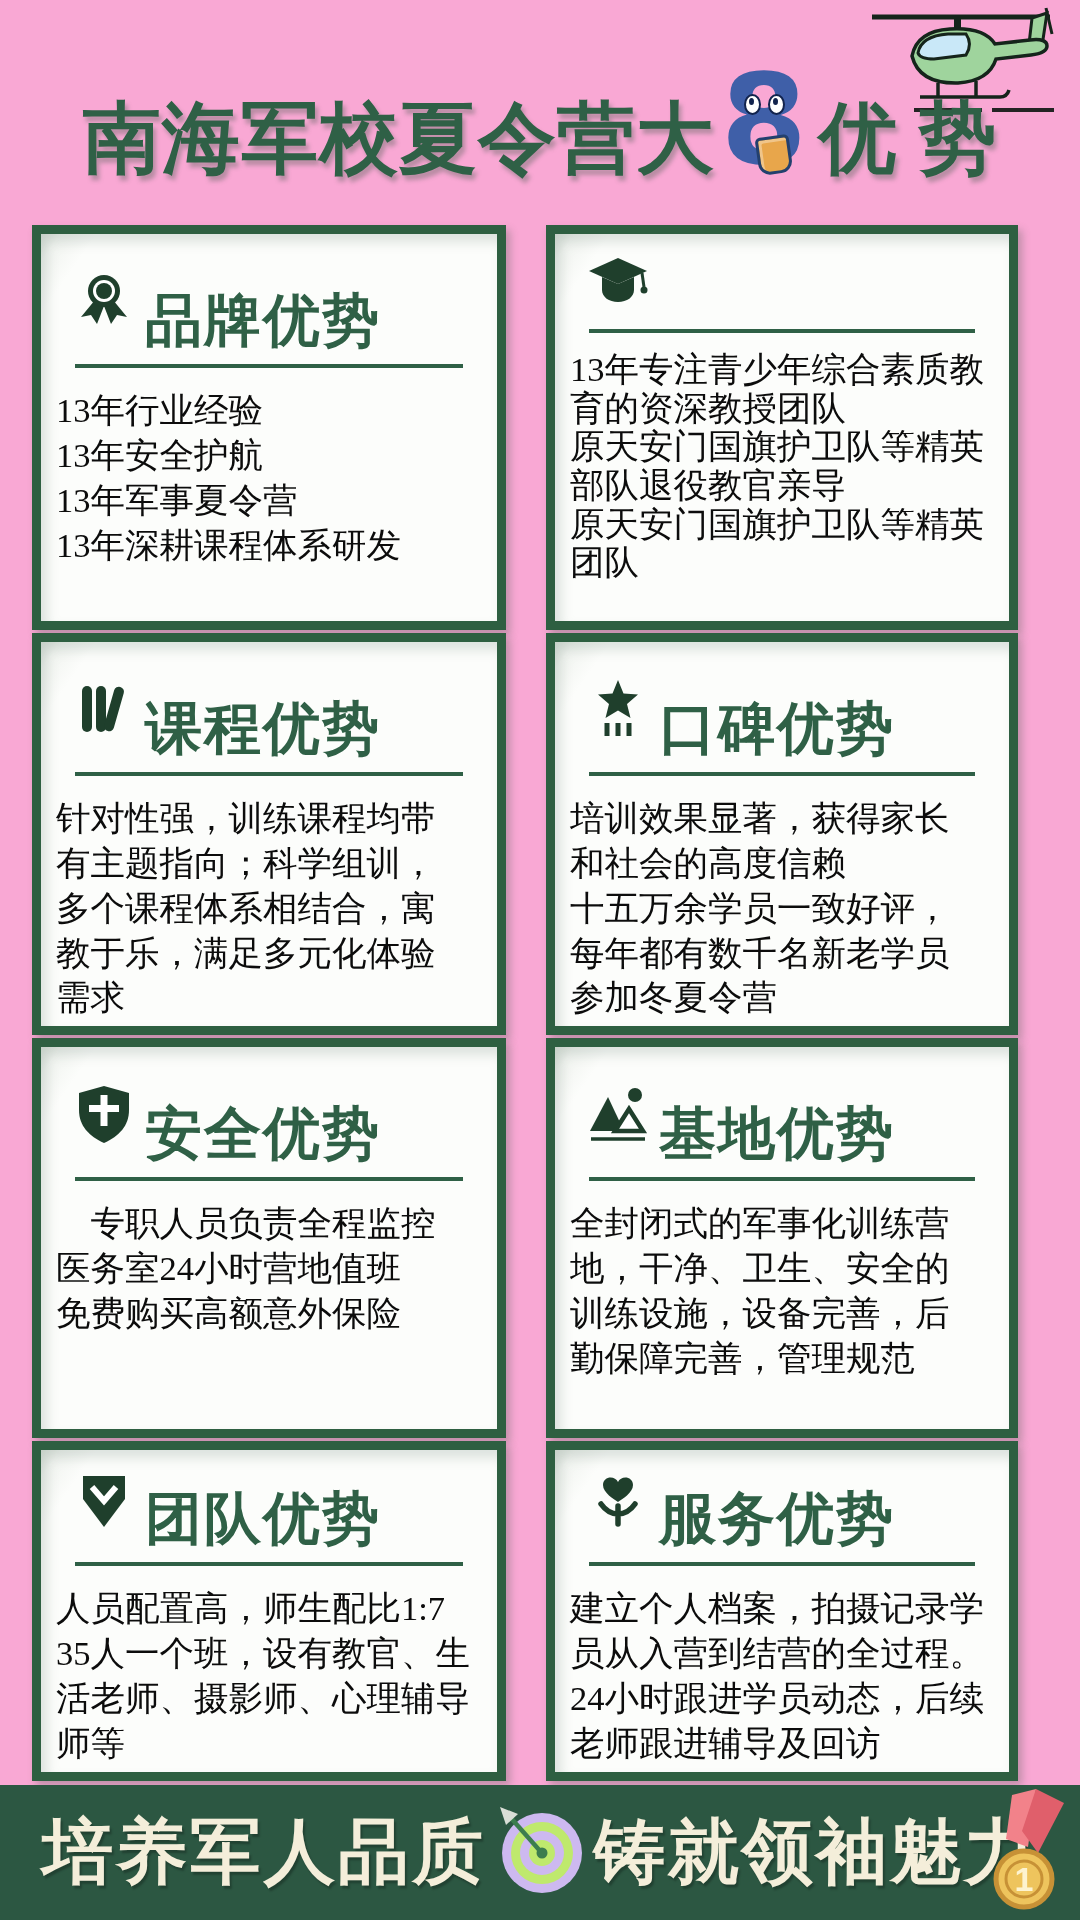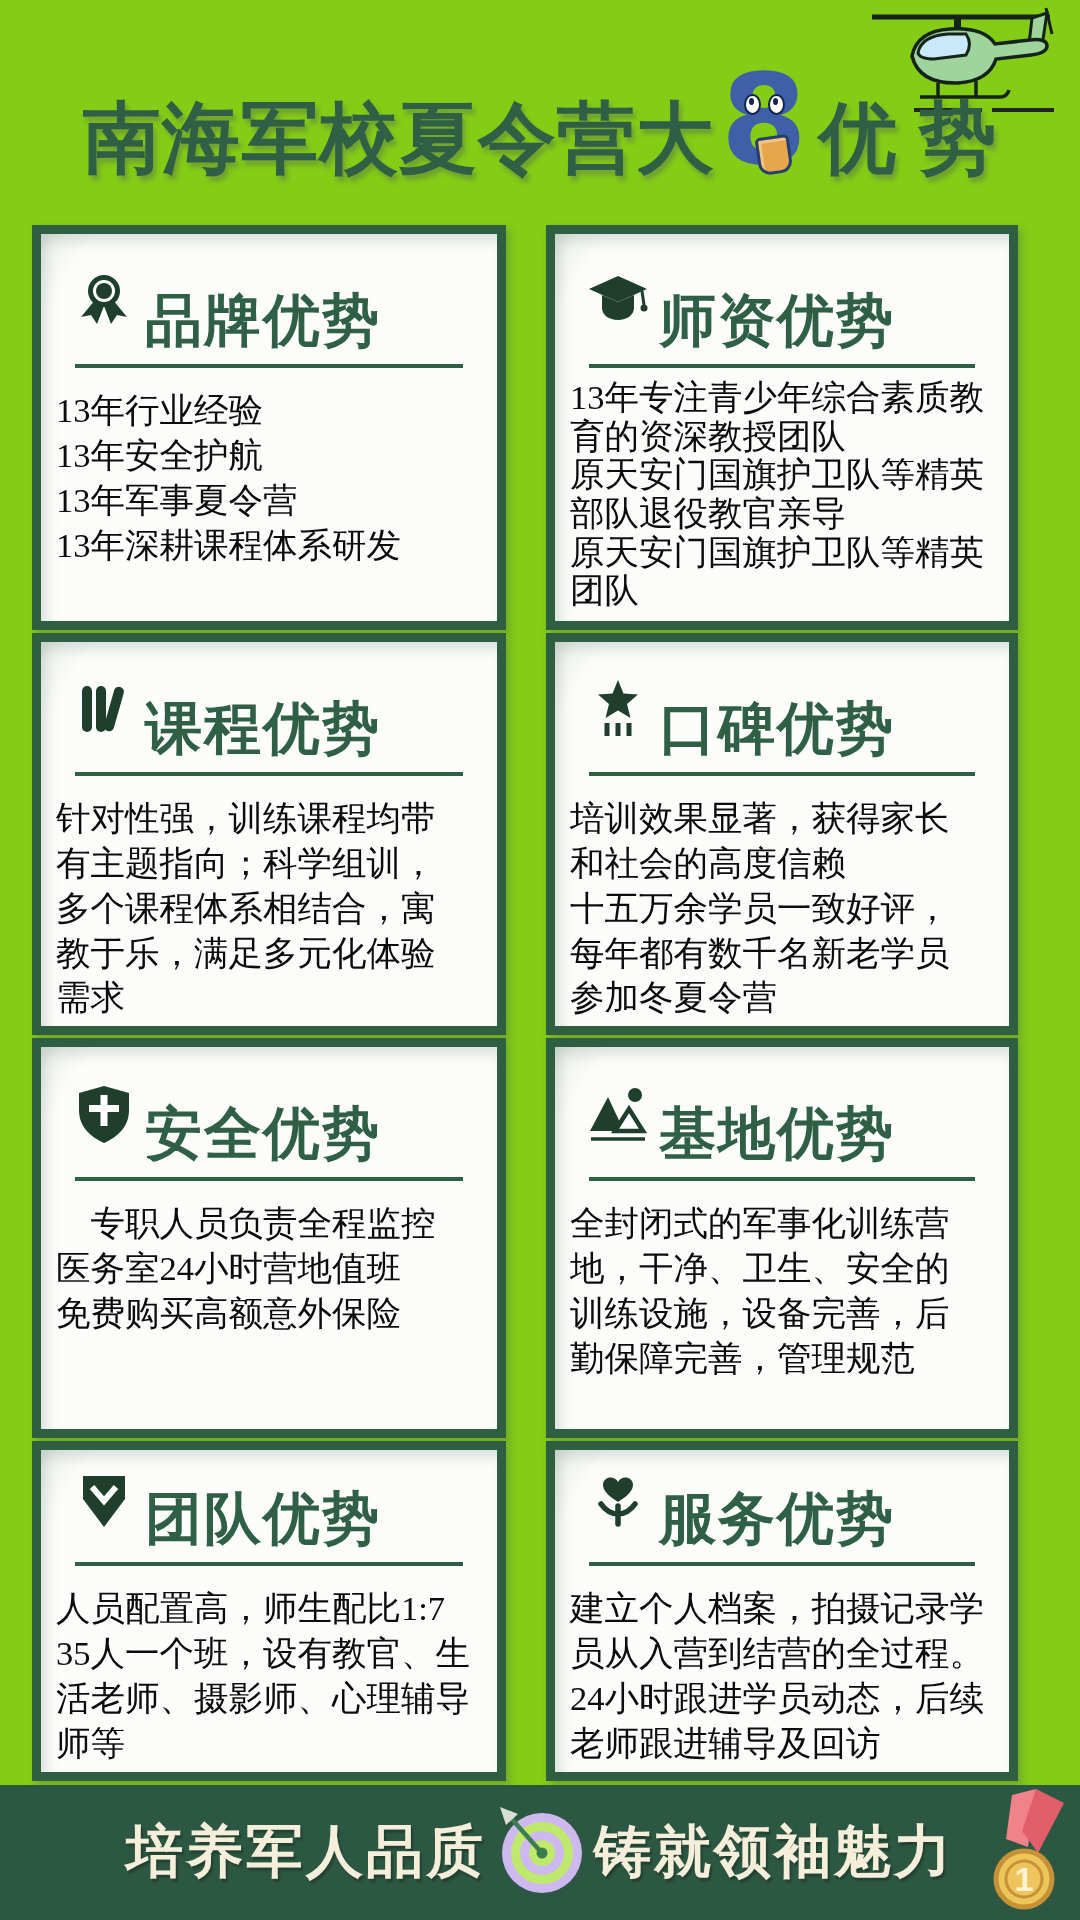--- a/index.html
+++ b/index.html
@@ -1,18 +1,18 @@
 <!DOCTYPE html>
 <html><head>
 <meta charset="utf-8">
 <style>
   html,body{margin:0;padding:0;background:#ffffff;}
   .poster{
     position:relative;width:1080px;height:1920px;overflow:hidden;
-    background:#84cc16;
+    background:#f9a8d4;
     font-family:"Liberation Serif","DejaVu Serif",serif;
   }
   
   .heli{position:absolute;top:4px;right:14px;width:212px;height:112px;}
   
   .title-row{
     position:absolute;top:74px;left:0;right:0;
     display:flex;justify-content:center;align-items:center;
     color:#2f6046;font-weight:700;font-size:78px;letter-spacing:1px;
     text-shadow:3px 5px 4px rgba(80,95,85,.38);
@@ -50,30 +50,30 @@
     margin:40px 0 0 10px;font-size:57px;font-weight:700;line-height:1;
     letter-spacing:2px;white-space:nowrap;
   }
   .short .card-head{padding-top:10px;}
   .short .card-title{margin-top:30px;}
   .rule{height:4px;background:#2f6046;margin:15px 34px 0 34px;}
   .card-body{
     padding:20px 10px 0 15px;font-size:34.5px;line-height:1.3;color:#0c0c0c;
   }
   .card-body div{white-space:nowrap;}
-  .tight{line-height:1.12;padding-top:10px;}
+  .tight{line-height:1.12;padding-top:17px;}
   .short .card-body{}
   
   .banner{
     position:absolute;left:0;top:1785px;width:1080px;height:135px;
     background:#2c5742;display:flex;align-items:center;justify-content:center;gap:8px;
     font-family:"Liberation Sans","DejaVu Sans",sans-serif;
   }
   .slogan{
-    color:#f4eeda;font-size:57px;font-weight:900;letter-spacing:3px;
+    color:#f4eeda;font-size:71px;font-weight:900;letter-spacing:3px;
     white-space:nowrap;text-shadow:2px 3px 2px rgba(0,0,0,.25);
   }
   .target{width:92px;height:92px;flex:0 0 auto;margin-top:-4px;}
   .medal{position:absolute;right:2px;top:4px;width:100px;height:124px;}
 </style>
 </head>
 <body>
 
 <div class="poster">
 
@@ -131,21 +131,20 @@
     <section class="card">
       <div class="card-head">
         <span class="icon">
           <svg width="62" height="62" viewBox="0 0 62 62">
             <polygon points="31,6 60,19 31,32 2,19" fill="currentColor"></polygon>
             <path d="M15 25 v13 c0 7 7 12 16 12 s16 -5 16 -12 v-13 l-16 7 z" fill="currentColor"></path>
             <line x1="55" y1="21" x2="57" y2="35" stroke="currentColor" stroke-width="3"></line>
             <circle cx="57" cy="38" r="3.5" fill="currentColor"></circle>
           </svg>
         </span>
-        <h2 class="card-title">师资优势</h2>
       </div>
       <div class="rule"></div>
       <div class="card-body tight">
           <div>13年专注青少年综合素质教</div>
           <div>育的资深教授团队</div>
           <div>原天安门国旗护卫队等精英</div>
           <div>部队退役教官亲导</div>
           <div>原天安门国旗护卫队等精英</div>
           <div>团队</div>
         </div>

